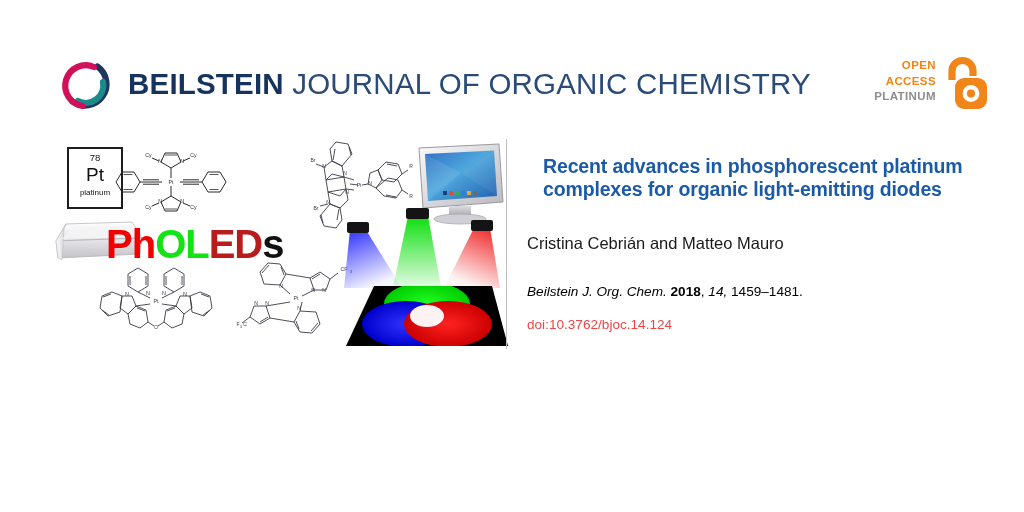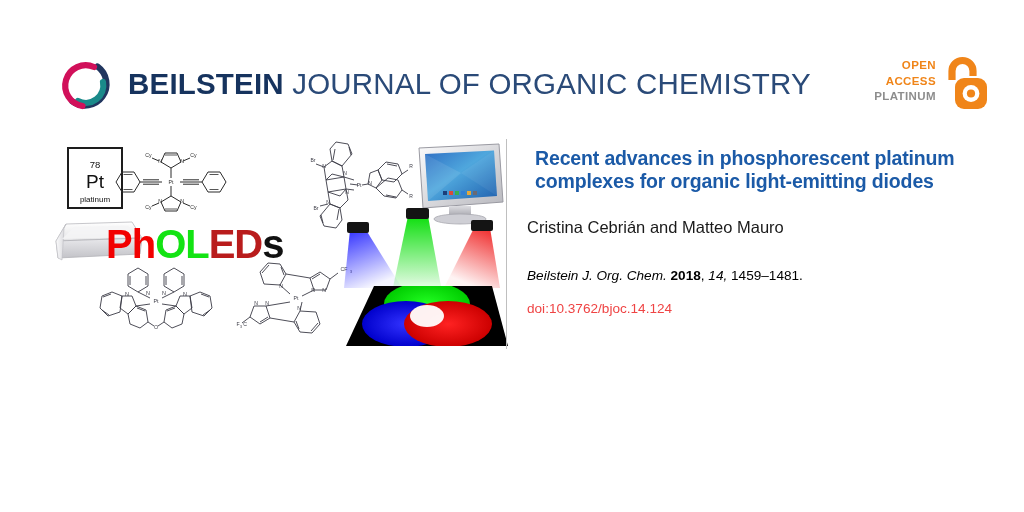--- a/index.html
+++ b/index.html
@@ -39,21 +39,21 @@
   #oa-lock{ position:absolute; right:0; top:0; }
 
   
   #article-meta{
     position:absolute; left:506px; top:139px; width:470px; height:210px;
     border-left:1px solid #bfbfbf;
     box-sizing:border-box;
     padding-left:20px;
   }
   #article-title{
-    margin:8px; color:#1b5aa7; font-weight:bold;
+    margin:16px; color:#1b5aa7; font-weight:bold;
     font-size:19.5px; line-height:22.5px; letter-spacing:-.15px;
     width:430px;
   }
   #article-authors{
     margin:0; padding-top:17px;
     color:#1a1a1a; font-size:16.5px; line-height:20px; font-weight:normal;
   }
   #article-citation{
     margin:0; padding-top:30px;
     color:#000000; font-size:13.6px; line-height:17px;
@@ -71,21 +71,21 @@
     position:absolute; left:44px; top:138px; width:460px; height:215px;
   }
   .ga-layer{ position:absolute; left:0; top:0; }
 
   
   #element-box{
     position:absolute; left:23px; top:9px; width:56px; height:62px;
     border:2px solid #1d1d1d; background:#fff;
     text-align:center; box-sizing:border-box;
   }
-  #element-number{ display:block; font-size:9.5px; color:#111; margin-top:11px; line-height:10px;}
+  #element-number{ display:block; font-size:9.5px; color:#111; margin-top:4px; line-height:10px;}
   #element-symbol{ display:block; font-size:19px; color:#111; line-height:22px; margin-top:1px;}
   #element-name{ display:block; font-size:8px; color:#111; line-height:9px; margin-top:2px;}
 
   
   #pholeds-word{
     position:absolute; left:62px; top:84px;
     font-size:40px; font-weight:bold; letter-spacing:-1px;
     line-height:44px; white-space:nowrap;
     font-family:"Liberation Sans",sans-serif;
   }

